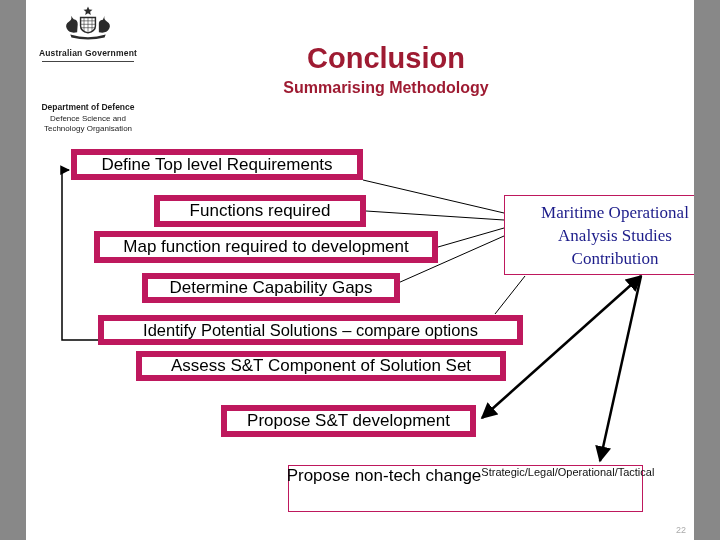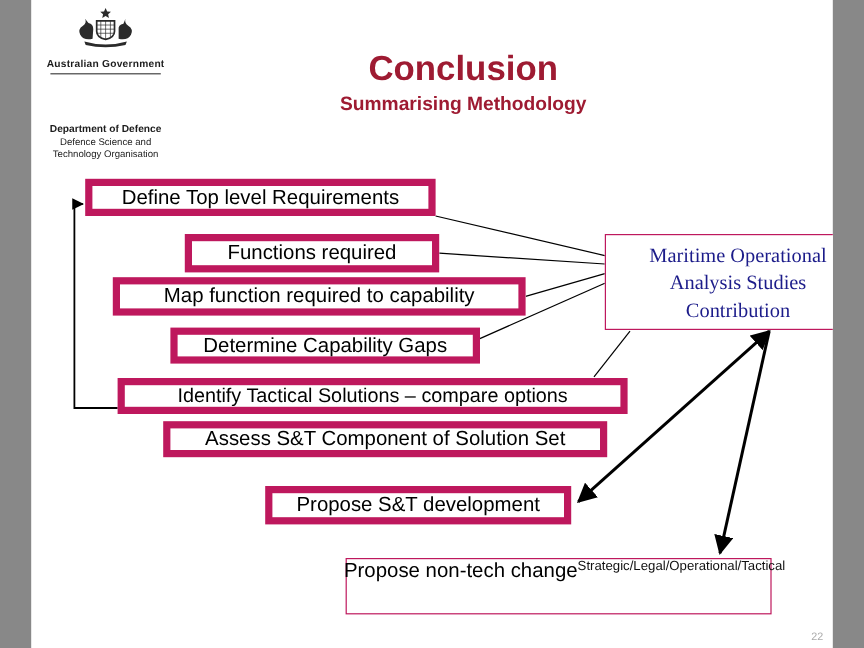--- a/index.html
+++ b/index.html
@@ -95,23 +95,23 @@
     </g>
 
     <path d="M73,340 L36,340 L36,170 L43,170" stroke="#000" stroke-width="1.5" fill="none" marker-end="url(#ah)"></path>
 
     <path d="M615,276 L456,418" stroke="#000" stroke-width="2.5" fill="none" marker-start="url(#ah)" marker-end="url(#ah)"></path>
     <path d="M615,276 L574,461" stroke="#000" stroke-width="2.5" fill="none" marker-end="url(#ah)"></path>
   </svg>
 
   <div class="fbox b-define">Define Top level Requirements</div>
   <div class="fbox b-functions">Functions required</div>
-  <div class="fbox b-map">Map function required to capability</div>
+  <div class="fbox b-map">Map function required to development</div>
   <div class="fbox b-determine">Determine Capability Gaps</div>
-  <div class="fbox b-identify">Identify Tactical Solutions – compare options</div>
+  <div class="fbox b-identify">Identify Potential Solutions – compare options</div>
   <div class="fbox b-assess">Assess S&amp;T Component of Solution Set</div>
   <div class="fbox b-propose-st">Propose S&amp;T development</div>
 
   <div class="fbox b-nontech">
     <div class="main">Propose non-tech change</div>
     <div class="sub">Strategic/Legal/Operational/Tactical</div>
   </div>
 
   <div class="fbox b-maritime">Maritime Operational Analysis Studies Contribution</div>
 

